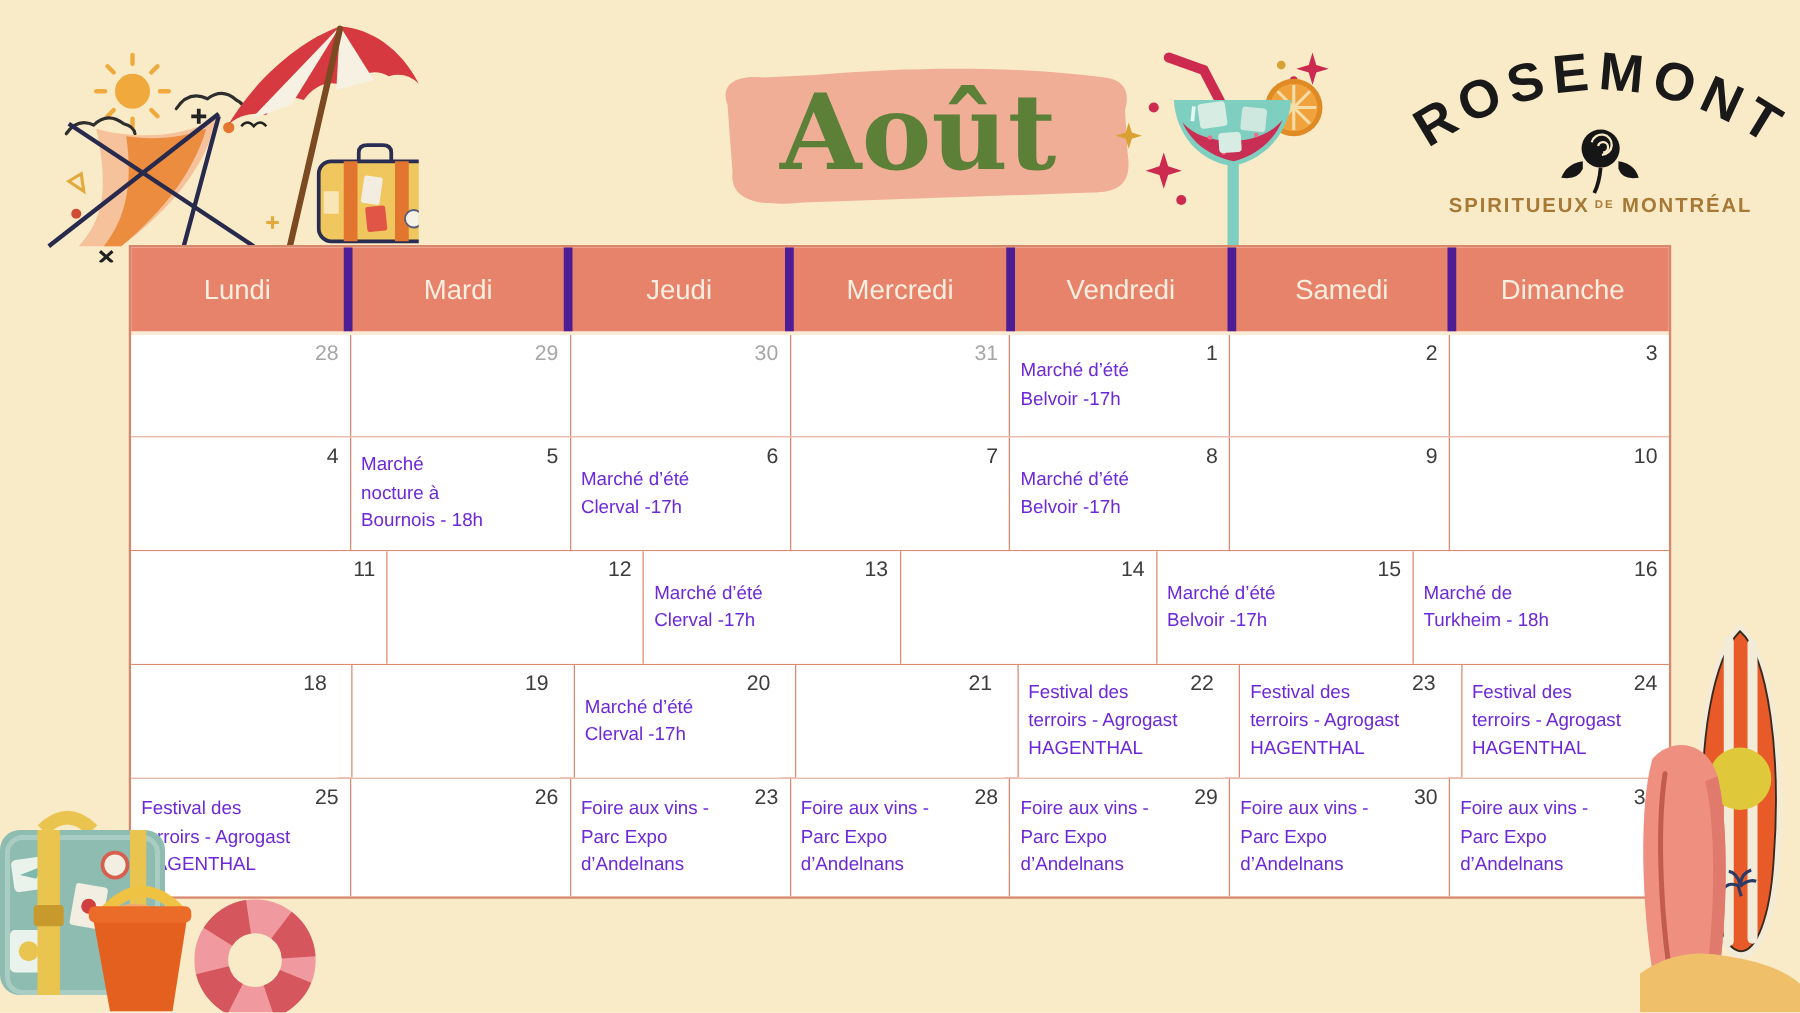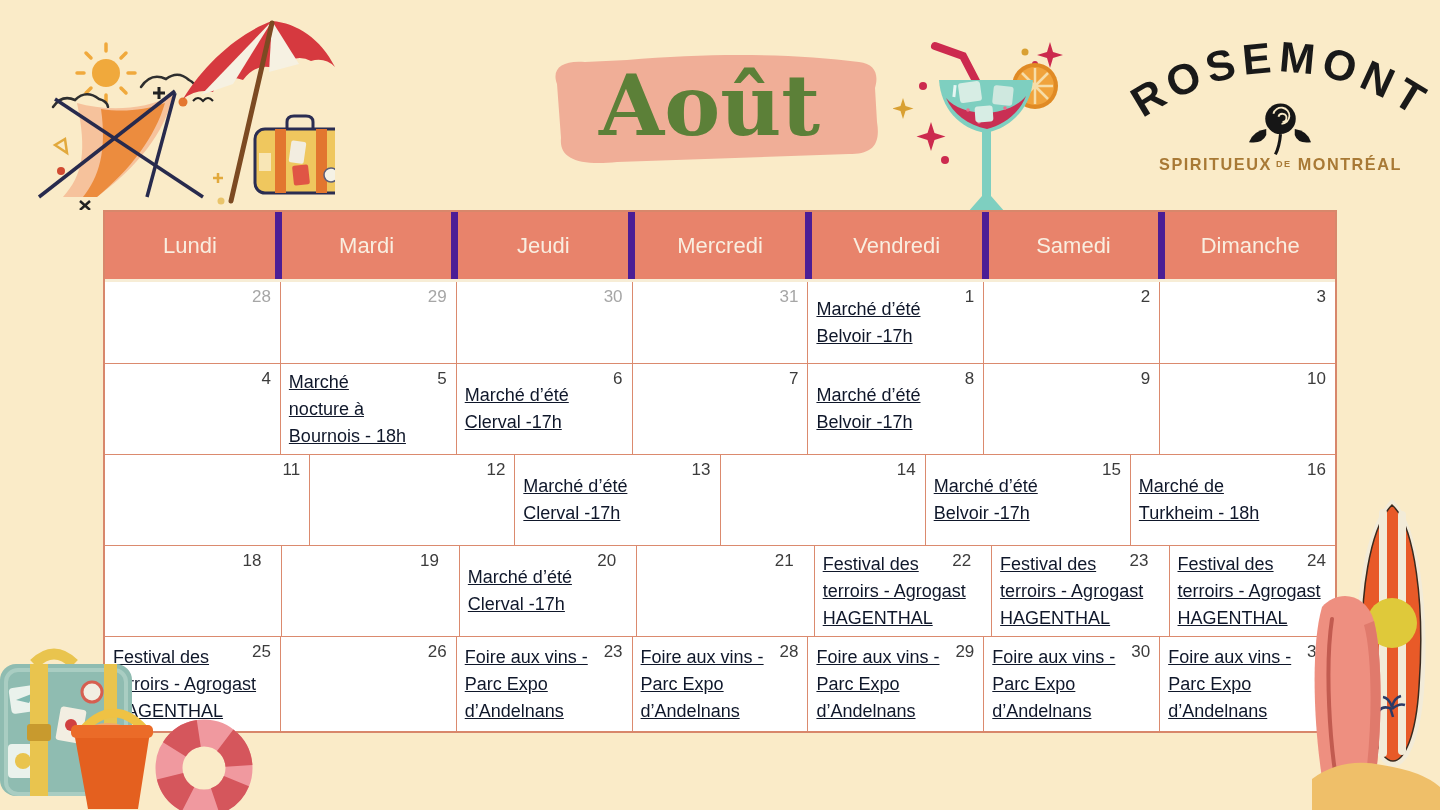--- a/index.html
+++ b/index.html
@@ -8,46 +8,46 @@
 
   
   .decor{position:absolute;pointer-events:none;}
   #beach-decor{left:25px;top:5px;z-index:1;}
   #cocktail-decor{left:893px;top:30px;z-index:1;}
   #logo{left:1128px;top:20px;z-index:1;}
   #bottomleft-decor{left:0;top:648px;z-index:3;}
   #bottomright-decor{left:1312px;top:495px;z-index:3;}
 
   
-  #title-wrap{position:absolute;left:537px;top:50px;width:345px;height:118px;z-index:1;}
+  #title-wrap{position:absolute;left:562px;top:50px;width:345px;height:118px;z-index:1;}
   #title-wrap svg{position:absolute;inset:0;}
   #month-title{position:absolute;inset:0;display:flex;align-items:center;justify-content:center;
     font-family:"DejaVu Serif",serif;font-weight:bold;font-size:84px;color:#5C8038;
     padding-bottom:8px;margin:0;}
 
   
-  #calendar-table{position:absolute;left:103px;top:210px;width:1234px;z-index:2;
+  #calendar-table{position:absolute;left:103px;top:196px;width:1234px;z-index:2;
     border:2px solid #D8876B;box-sizing:border-box;background:#FFFFFF;}
   #day-header-row{display:flex;height:67px;background:#E8836B;border-bottom:3px solid #F7EDD6;}
   .day-header{flex:1 1 0;display:flex;align-items:center;justify-content:center;
     color:#F9EEE0;font-size:22px;}
   .day-header + .day-header{border-left:7px solid #4c1d95;}
   .week-row{display:flex;}
   .week-row + .week-row{border-top:1.5px solid #DB8A6E;}
   .week-row:nth-of-type(1){height:81px;}
   .week-row:nth-of-type(2){height:90px;}
   .week-row:nth-of-type(3){height:90px;}
   .week-row:nth-of-type(4){height:90px;gap:11px;}
   .week-row:nth-of-type(5){height:94px;}
   .day-cell{flex:1 1 0;position:relative;background:#FFFFFF;box-sizing:border-box;}
   .day-cell + .day-cell{border-left:1.5px solid #DB8A6E;}
   .day-num{position:absolute;top:5px;right:9px;font-size:17px;color:#3C3C3C;z-index:2;}
   .day-num.muted{color:#A6A6A6;}
   .event{display:flex;align-items:center;height:100%;padding:2px 6px 2px 8px;box-sizing:border-box;
-    font-size:18px;line-height:1.5;color:#0f172a;white-space:pre-line;text-decoration:underline;}
+    font-size:15px;line-height:1.5;color:#6d28d9;white-space:pre-line;}
 </style>
 </head>
 <body>
 
 <div id="page">
 
   <svg id="beach-decor" class="decor" width="310" height="205" viewBox="0 0 310 205">
     <g>
       <circle cx="81" cy="68" r="14" fill="#F0A93C"></circle>
       <g stroke="#F0A93C" stroke-width="3.5" stroke-linecap="round">

